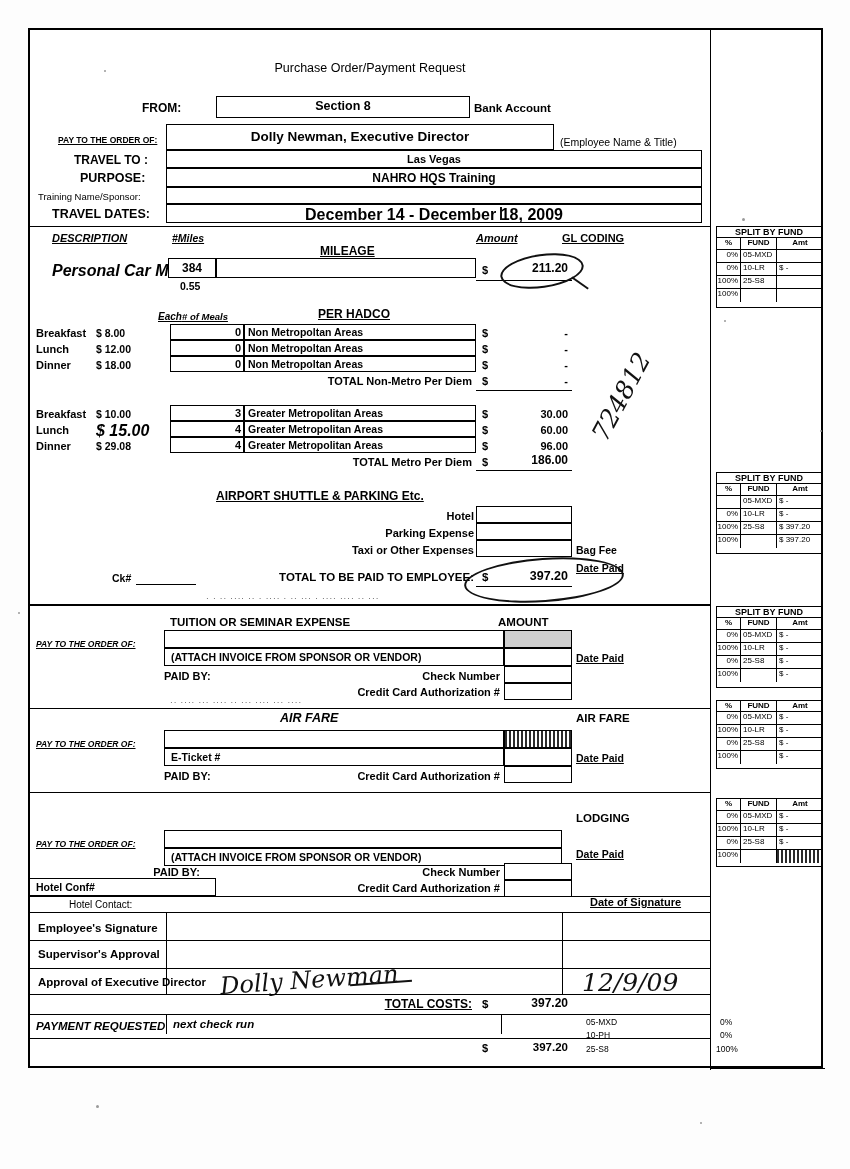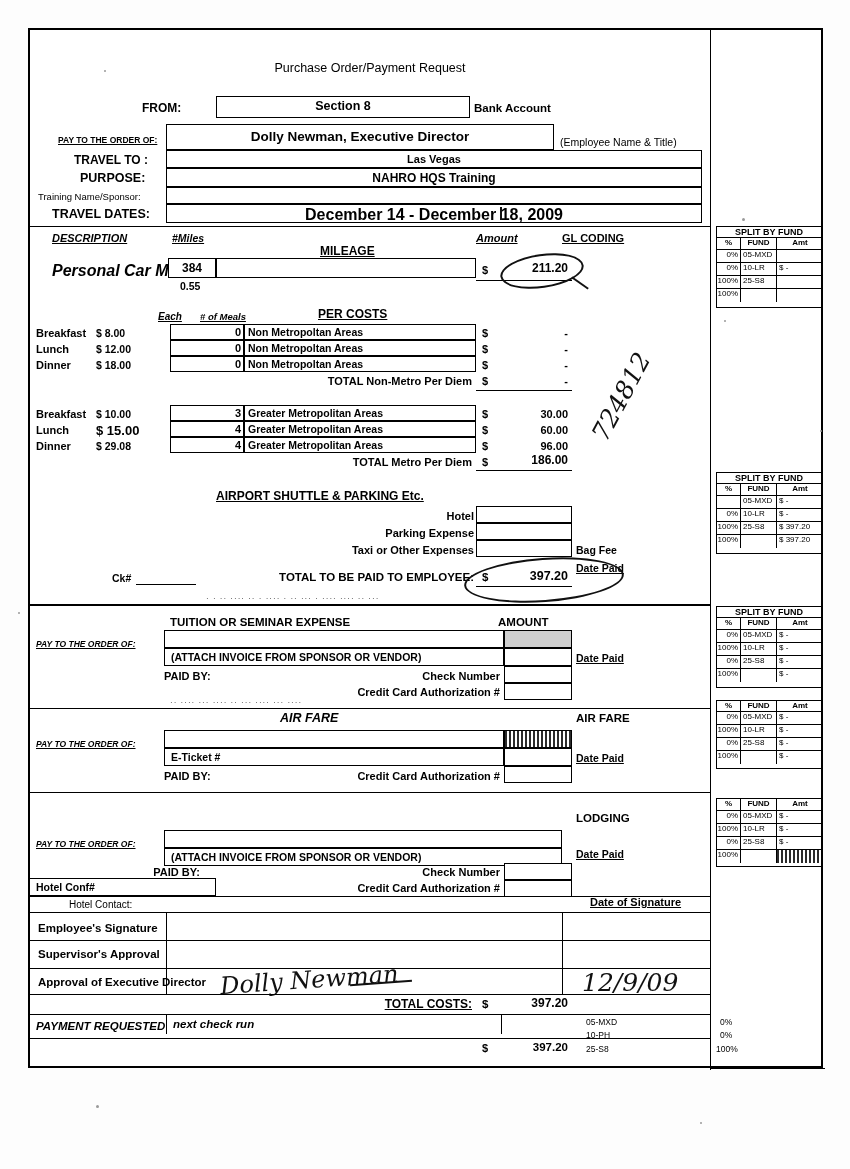--- a/index.html
+++ b/index.html
@@ -124,22 +124,22 @@
   <div class="bx" style="left:186px; top:228px; width:260px; height:20px;"></div>
   <div class="lbl b" style="left:452px; top:234px; font-size:11px;">$</div>
   <div class="lbl b r" style="left:468px; top:232px; width:70px; font-size:12px;">211.20</div>
   <div class="hline" style="left:446px; top:250px; width:96px;"></div>
   <div class="lbl b" style="left:150px; top:250px; font-size:10.5px;">0.55</div>
 
   <div class="circle-ink" style="left:470px; top:224px; width:84px; height:34px;"></div>
   <div class="ink-line" style="left:540px; top:252px; width:20px; transform:rotate(35deg);"></div>
 
   <div class="lbl b i u" style="left:128px; top:280px; font-size:10px;">Each</div>
-  <div class="lbl b i u" style="left:170px; top:280px; font-size:9.5px;"># of Meals</div>
-  <div class="lbl b u" style="left:288px; top:278px; font-size:12px;">PER COSTS</div>
+  <div class="lbl b i u" style="left:152px; top:280px; font-size:9.5px;"># of Meals</div>
+  <div class="lbl b u" style="left:288px; top:278px; font-size:12px;">PER HADCO</div>
 
   <div>
 
     <div class="lbl b" style="left:6px; top:297px; font-size:11px;">Breakfast</div>
     <div class="lbl b" style="left:66px; top:297px; font-size:10.5px;">$   8.00</div>
     <div class="bx" style="left:140px; top:294px; width:74px; height:16px;">
       <div class="lbl b r" style="left:0; top:1px; width:70px; font-size:11px;">0</div>
     </div>
     <div class="bx" style="left:214px; top:294px; width:232px; height:16px;">
       <div class="lbl b" style="left:3px; top:1px; font-size:10.5px;">Non Metropoltan Areas</div>
@@ -181,21 +181,21 @@
     <div class="bx" style="left:140px; top:375px; width:74px; height:16px;">
       <div class="lbl b r" style="left:0; top:1px; width:70px; font-size:11px;">3</div>
     </div>
     <div class="bx" style="left:214px; top:375px; width:232px; height:16px;">
       <div class="lbl b" style="left:3px; top:1px; font-size:10.5px;">Greater Metropolitan Areas</div>
     </div>
     <div class="lbl b" style="left:452px; top:378px; font-size:11px;">$</div>
     <div class="lbl b r" style="left:468px; top:378px; width:70px; font-size:11px;">30.00</div>
 
     <div class="lbl b" style="left:6px; top:394px; font-size:11px;">Lunch</div>
-    <div class="lbl b" style="left:66px; top:394px; font-size:13px;">$  15.00</div>
+    <div class="lbl b" style="left:66px; top:394px; font-size:16px;font-style:italic;">$  15.00</div>
     <div class="bx" style="left:140px; top:391px; width:74px; height:16px;">
       <div class="lbl b r" style="left:0; top:1px; width:70px; font-size:11px;">4</div>
     </div>
     <div class="bx" style="left:214px; top:391px; width:232px; height:16px;">
       <div class="lbl b" style="left:3px; top:1px; font-size:10.5px;">Greater Metropolitan Areas</div>
     </div>
     <div class="lbl b" style="left:452px; top:394px; font-size:11px;">$</div>
     <div class="lbl b r" style="left:468px; top:394px; width:70px; font-size:11px;">60.00</div>
 
     <div class="lbl b" style="left:6px; top:410px; font-size:11px;">Dinner</div>

